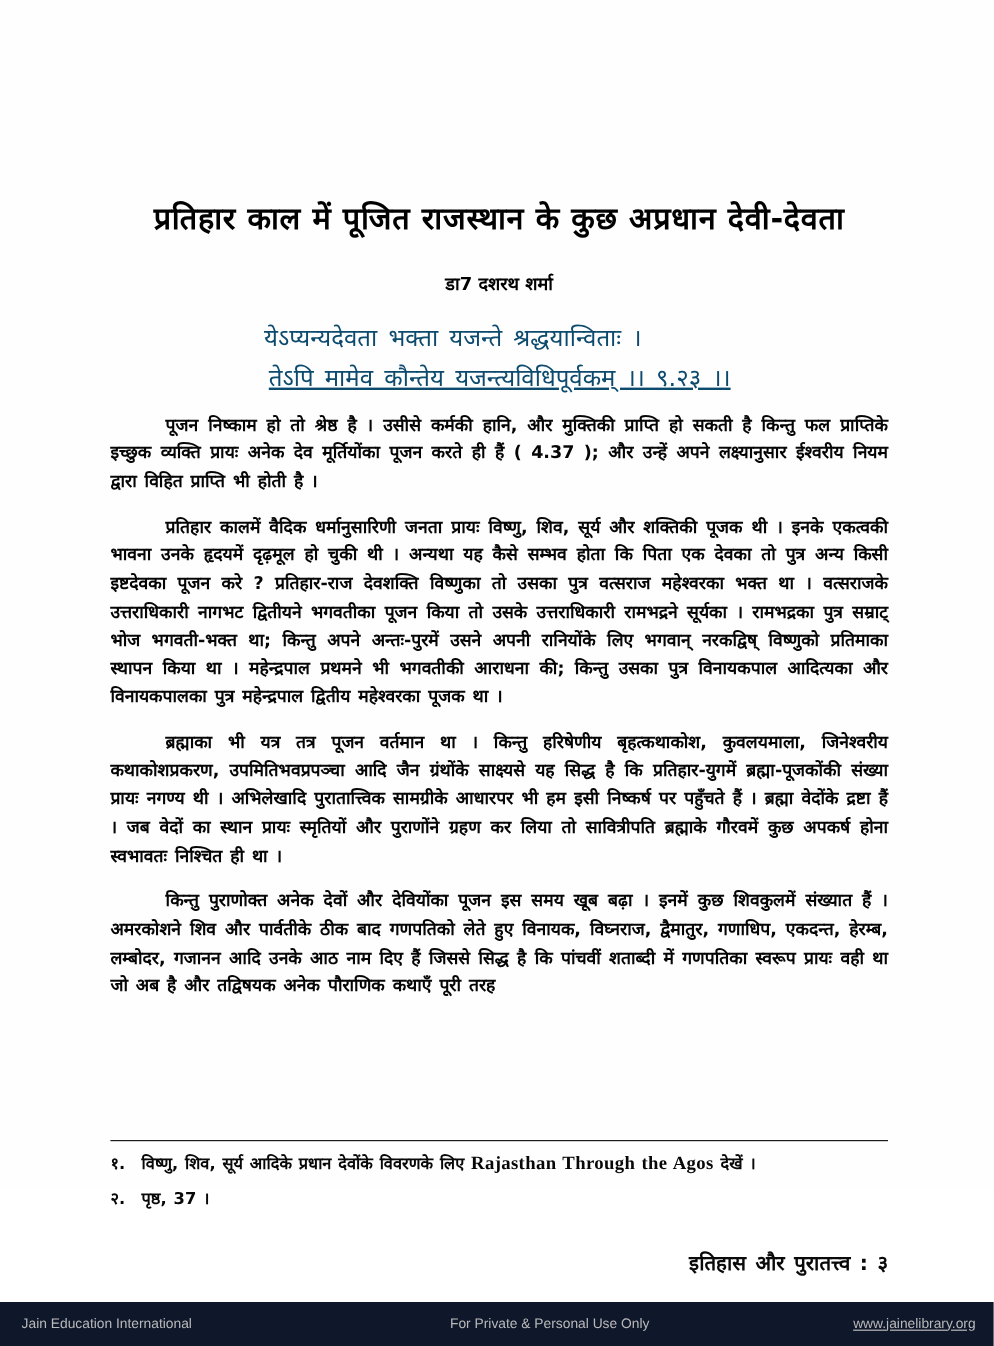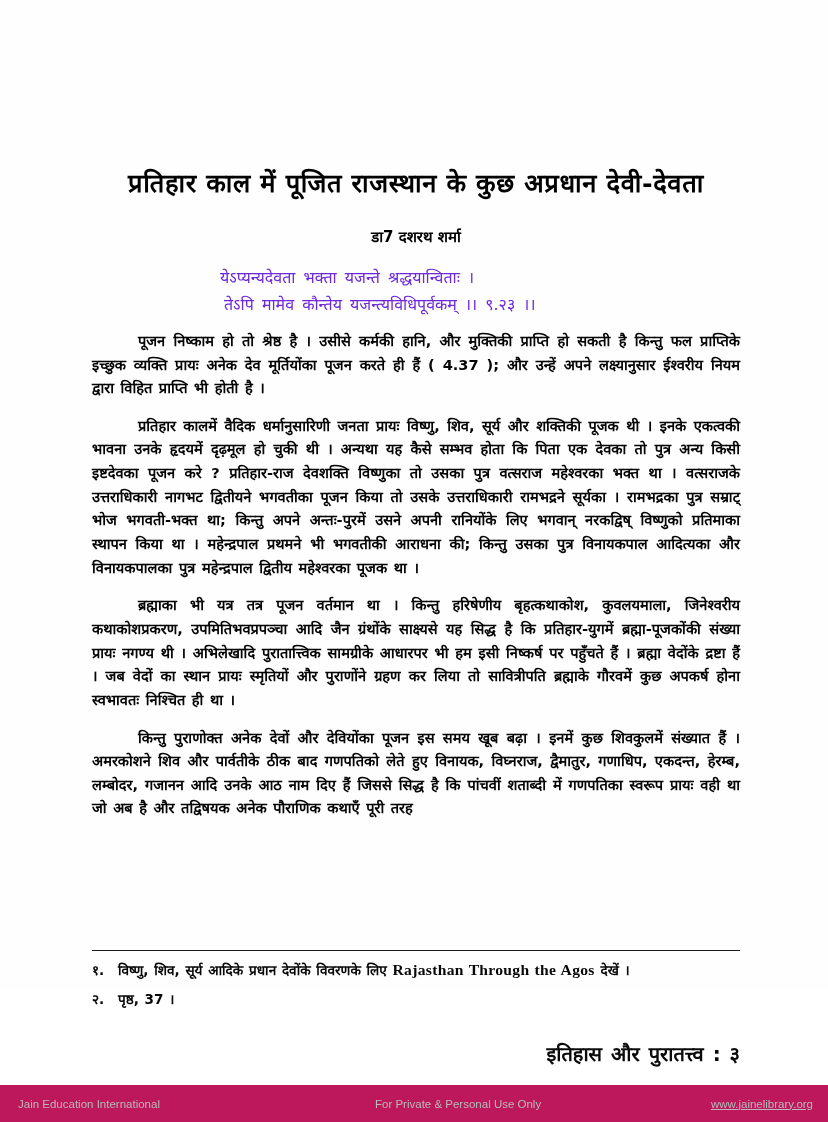--- a/index.html
+++ b/index.html
@@ -61,30 +61,30 @@
     text-align: justify;
     text-align-last: left;
     color: #050505;
     margin: 0 0 14px 0;
     text-indent: 46px;
     word-spacing: 1.5px;
   }
 
   .verse {
     font-family: "DejaVu Sans", "Liberation Sans", sans-serif;
-    font-size: 16px;
+    font-size: 20px;
     font-weight: 400;
     line-height: 1.72;
-    color: #6d28d9;
+    color: #0c4a6e;
     margin: 2px 0 10px 0;
     padding-left: 128px;
     word-spacing: 3px;
   }
   .verse .vline { display: block; white-space: nowrap; }
-  .verse .vline:last-child { padding-left: 4px; }
+  .verse .vline:last-child { padding-left: 4px; text-decoration: underline; }
 
   
   .rule {
     position: absolute;
     left: 92px;
     top: 950px;
     width: 648px;
     height: 1px;
     background: #1a1a1a;
   }
@@ -111,37 +111,37 @@
     font-size: 15.6px;
     letter-spacing: 0.3px;
   }
 
   
   .journal-line {
     position: absolute;
     right: 88px;
     top: 1040px;
     font-family: "DejaVu Sans", "Liberation Sans", sans-serif;
-    font-size: 20px;
+    font-size: 17px;
     font-weight: 700;
     color: #0a0a0a;
     white-space: nowrap;
     word-spacing: 2px;
   }
 
   
   .footer-bar {
     position: absolute;
     left: 0;
     top: 1085px;
     width: 828px;
     height: 37px;
     display: flex;
     align-items: center;
-    background: #be185d;
+    background: #0f172a;
   }
   .footer-bar span {
     font-family: "Liberation Sans", "DejaVu Sans", sans-serif;
     font-size: 11.5px;
     color: #b9b9b9;
     white-space: nowrap;
   }
   .footer-left   { position: absolute; left: 18px; }
   .footer-center { position: absolute; left: 347px; margin-left: 28px; }
   .footer-right  { position: absolute; right: 15px; text-decoration: underline; }

